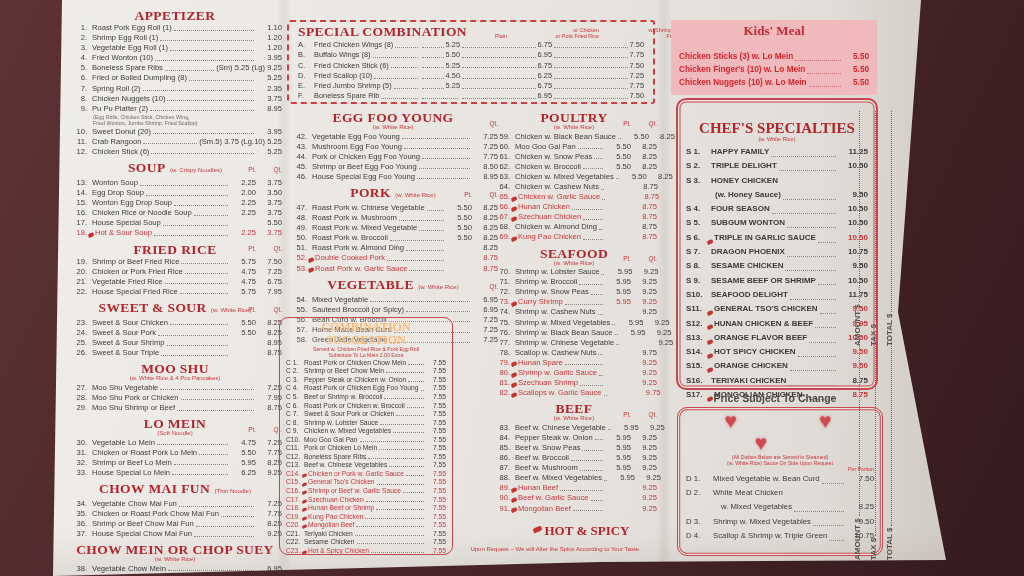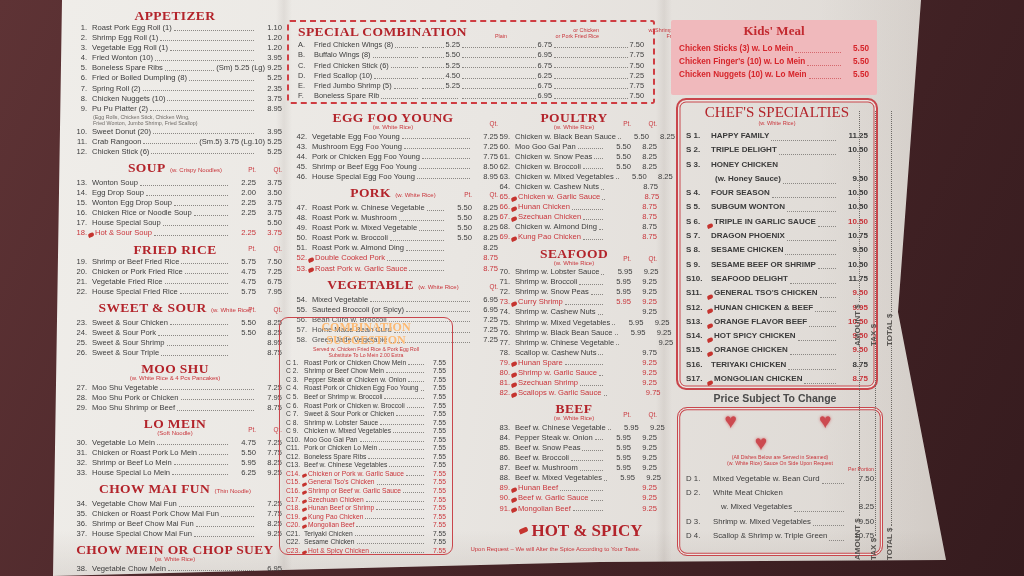--- a/index.html
+++ b/index.html
@@ -39,32 +39,32 @@
   
   #cs{position:absolute;left:279px;top:317px;width:174px;height:238px;border:1.6px solid #c9464c;border-radius:9px;padding:3px 6px;box-sizing:border-box;background:rgba(255,255,255,.1);}
   #cs .t{font-family:"Liberation Serif",serif;font-weight:bold;font-size:12px;color:#fdba74;text-align:center;display:block;line-height:13px;}
   #cs .s{display:block;text-align:center;font-size:5.2px;color:#c9353b;line-height:5.9px;}
   #cs .row{font-size:6.7px;line-height:8.55px;}
   #cs .num{width:17px;text-align:left;padding-right:1px;}
   #cs .p{width:20px;}
   #cs .chili{width:5px;height:3px;margin:0 1px 1.5px -2px;}
   
   #hs{position:absolute;left:495px;top:521px;width:172px;text-align:center;color:#b3242b;}
-  #hs .t{font-family:"Liberation Serif",serif;font-weight:bold;font-size:17px;}
+  #hs .t{font-family:"Liberation Serif",serif;font-weight:bold;font-size:13px;}
   #hs .chili{width:9px;height:5px;margin:0 3px 3px 0;display:inline-block;}
   #hsn{position:absolute;left:413px;top:546px;width:285px;font-size:6px;color:#c9353b;text-align:center;}
   
   #kids{position:absolute;left:671px;top:20px;width:206px;height:75px;background:#f0b9bc;border-radius:2px;padding:3px 8px;box-sizing:border-box;}
-  #kids .t{display:block;text-align:center;font-family:"Liberation Serif",serif;font-weight:bold;font-size:13px;color:#c22a30;margin-bottom:3px;}
+  #kids .t{display:block;text-align:center;font-family:"Liberation Serif",serif;font-weight:bold;font-size:13px;color:#c22a30;margin-bottom:11px;}
   #kids .row{font-size:8.2px;font-weight:bold;color:#d6252b;line-height:13.2px;}
   #kids .dots{border-color:#d6696e;}
   #kids .p{color:#d6252b;}
   
   #chefs{position:absolute;left:676px;top:98px;width:202px;height:292px;border:2px solid #c9464c;border-radius:10px;box-shadow:inset 0 0 0 1.5px #e9e6e2, inset 0 0 0 2.5px #c9464c;padding:4px 8px;box-sizing:border-box;}
-  #chefs .t{display:block;text-align:center;font-family:"Liberation Serif",serif;font-weight:normal;font-size:15px;color:#b3242b;line-height:16px;}
+  #chefs .t{display:block;text-align:center;font-family:"Liberation Serif",serif;font-weight:bold;font-size:15px;color:#b3242b;line-height:16px;margin-top:16px;}
   #chefs .s{display:block;text-align:center;font-size:5.5px;color:#c9353b;line-height:7px;margin-bottom:2px;}
   #chefs .row{font-size:8px;font-weight:bold;line-height:14.3px;color:#3a3a3a;}
   #chefs .num{width:23px;text-align:left;padding-right:2px;}
   #chefs .p{width:30px;}
   
   #pnote{position:absolute;left:668px;top:392px;width:214px;text-align:center;font-size:10.5px;font-weight:bold;color:#4a4a4a;}
   
   #diet{position:absolute;left:677px;top:407px;width:206px;height:149px;border:1.6px solid #c9464c;border-radius:10px;box-shadow:inset 0 0 0 1.2px #e9e6e2, inset 0 0 0 2.2px #c9464c;padding:2px 8px;box-sizing:border-box;}
   #diet .hearts{text-align:center;color:#cc4a50;font-size:21px;line-height:22px;letter-spacing:38px;text-indent:34px;text-shadow:0 0 3px rgba(204,74,80,.75);}
   #diet .t{display:block;text-align:center;font-family:"Liberation Serif",serif;font-weight:bold;font-size:13.5px;color:#b3242b;line-height:13px;}

